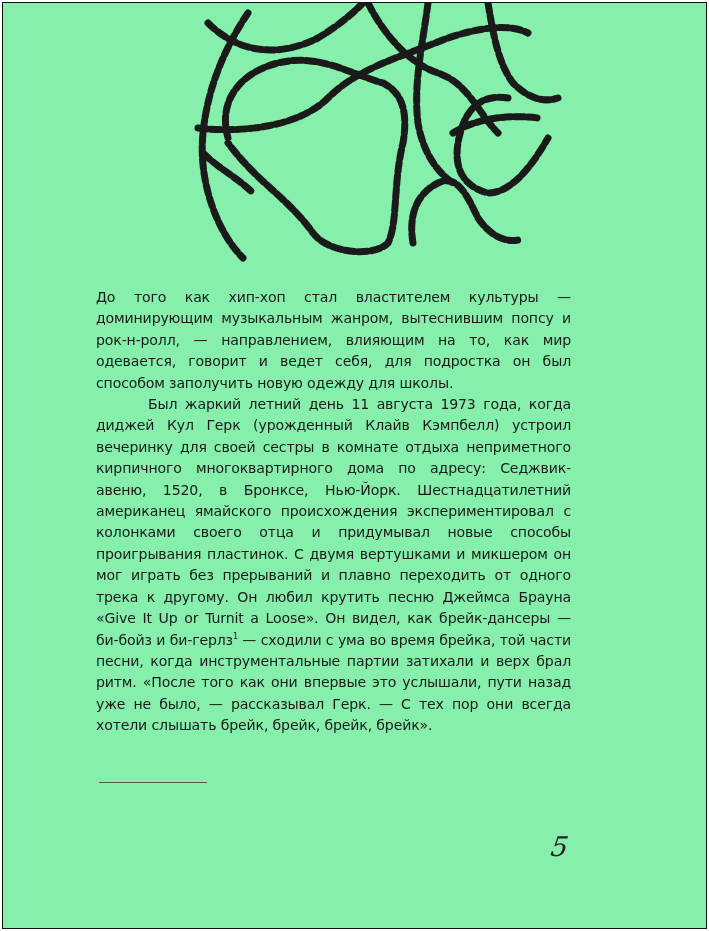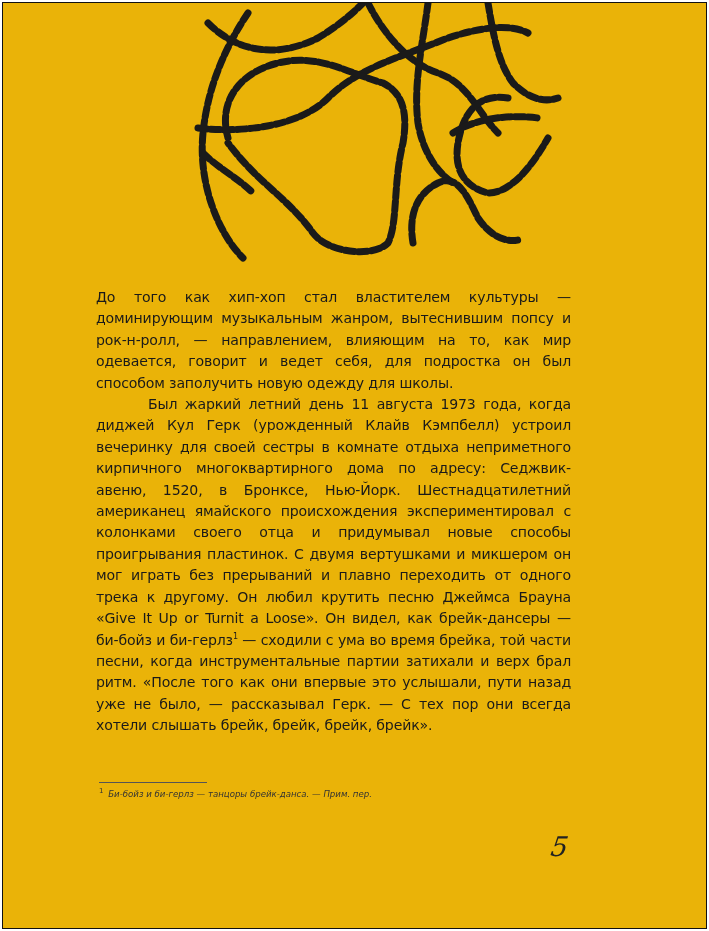--- a/index.html
+++ b/index.html
@@ -1,19 +1,19 @@
 <!DOCTYPE html>
 <html><head>
   <meta charset="utf-8">
   <style>
     html, body { margin: 0; padding: 0; background: #ffffff; }
     body { width: 709px; height: 931px; position: relative; overflow: hidden; }
     .page {
       position: absolute; left: 2px; top: 2px; width: 703px; height: 925px;
-      border: 1px solid #111; background: #eab308; box-sizing: content-box;
+      border: 1px solid #111; background: #86efac; box-sizing: content-box;
     }
     .illustration {
       position: absolute; left: 115px; top: 0; width: 480px; height: 270px;
     }
     .illustration svg { width: 100%; height: 100%; }
     .body-text {
       position: absolute; left: 93px; top: 284px; width: 475px;
       font-family: "DejaVu Sans", sans-serif; font-size: 14.1px; line-height: 21.4px;
       color: #1a1a1a; text-align: justify; hyphens: manual; letter-spacing: -0.15px;
     }
@@ -63,19 +63,15 @@
       </g>
     </svg>
   </div>
 
   <div class="body-text">
     <p>До того как хип-хоп стал властителем культуры — доминирующим музыкальным жанром, вытеснившим попсу и рок-н-ролл, — на­правлением, влияющим на то, как мир одевается, говорит и ведет себя, для подростка он был способом заполучить новую одежду для школы.</p>
     <p class="indent"><span>Был жаркий летний день 11 августа 1973 года, когда ди­джей Кул Герк (урожденный Клайв Кэмпбелл) устроил вечерин­ку для своей сестры в комнате отдыха неприметного кирпич­ного многоквартирного дома по адресу: Седжвик-авеню, 1520, в Бронксе, Нью-Йорк. Шестнадцатилетний американец ямайско­го происхождения экспериментировал с колонками своего отца и придумывал новые способы проигрывания пластинок. С двумя вертушками и микшером он мог играть без прерываний и плав­но переходить от одного трека к другому. Он любил крутить пес­ню Джеймса Брауна «Give It Up or Turnit a Loose». Он видел, как брейк-дансеры — би-бойз и би-герлз</span><sup class="fn">1</sup><span> — сходили с ума во время брейка, той части песни, когда инструментальные партии затиха­ли и верх брал ритм. «После того как они впервые это услышали, пути назад уже не было, — рассказывал Герк. — С тех пор они всег­да хотели слышать брейк, брейк, брейк, брейк».</span></p>
   </div>
 
   <div class="footnote-rule"></div>
-  <div class="footnote">
-    <span class="num">1</span>
-    <span>Би-бойз и би-герлз — танцоры брейк-данса. — Прим. пер.</span>
-  </div>
 
   <div class="page-number">5</div>
 </div>
 
 </body></html>

